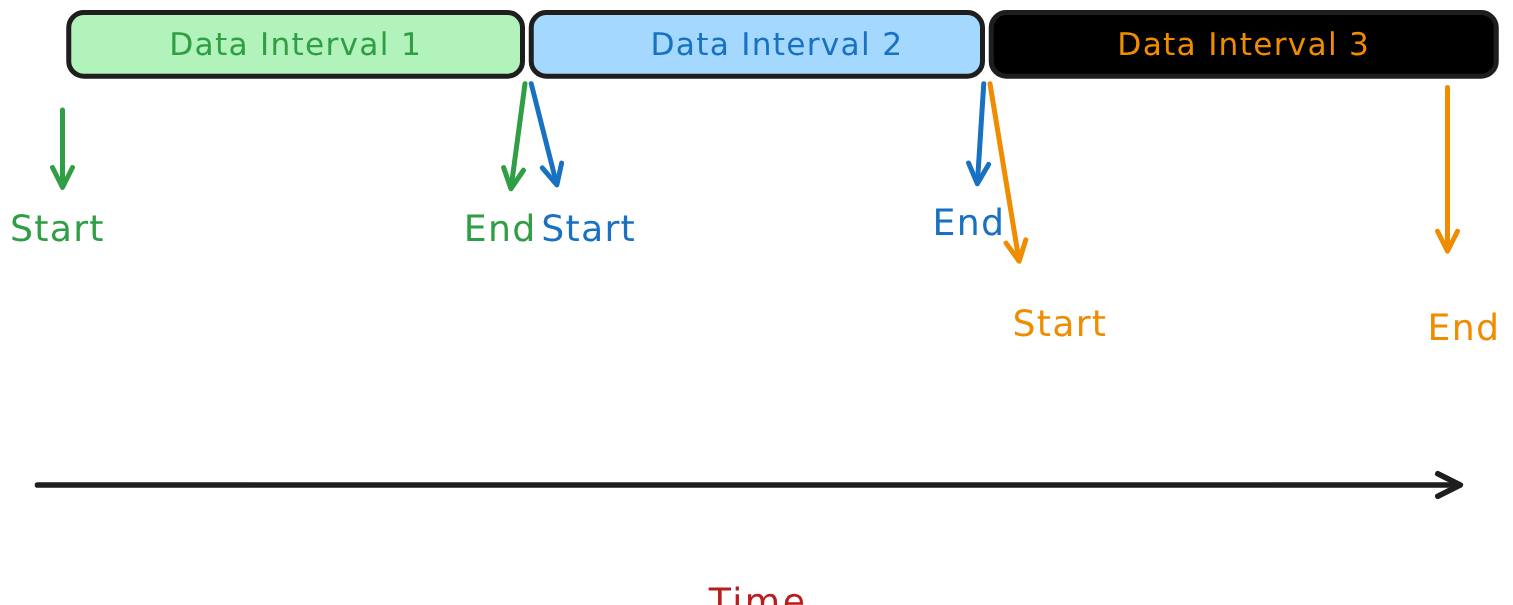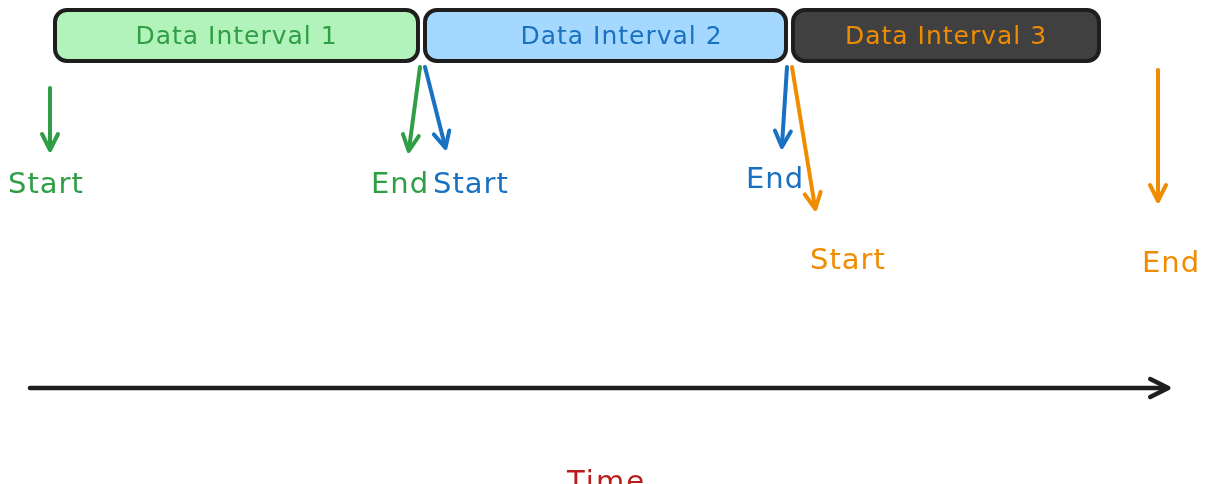--- a/index.html
+++ b/index.html
@@ -29,21 +29,21 @@
     height: 55px;
     box-sizing: border-box;
     border: 4px solid #1e1e1e;
     border-radius: 14px;
     display: flex;
     align-items: center;
     justify-content: center;
   }
   .interval-1 { left: 53px;  width: 367px; background: #b2f2bb; }
   .interval-2 { left: 423px; width: 365px; background: #a5d8ff; }
-  .interval-3 { left: 791px; width: 310px; background: #404040; }
+  .interval-3 { left: 791px; width: 408px; background: #000000; }
   .interval-label {
     font-size: 25px;
     font-weight: normal;
     letter-spacing: 1px;
     white-space: nowrap;
   }
   .interval-1 .interval-label { color: #2f9e44; }
   .interval-2 .interval-label { color: #1971c2; margin-left: 32px; }
   .interval-3 .interval-label { color: #f08c00; }
   .tag {

